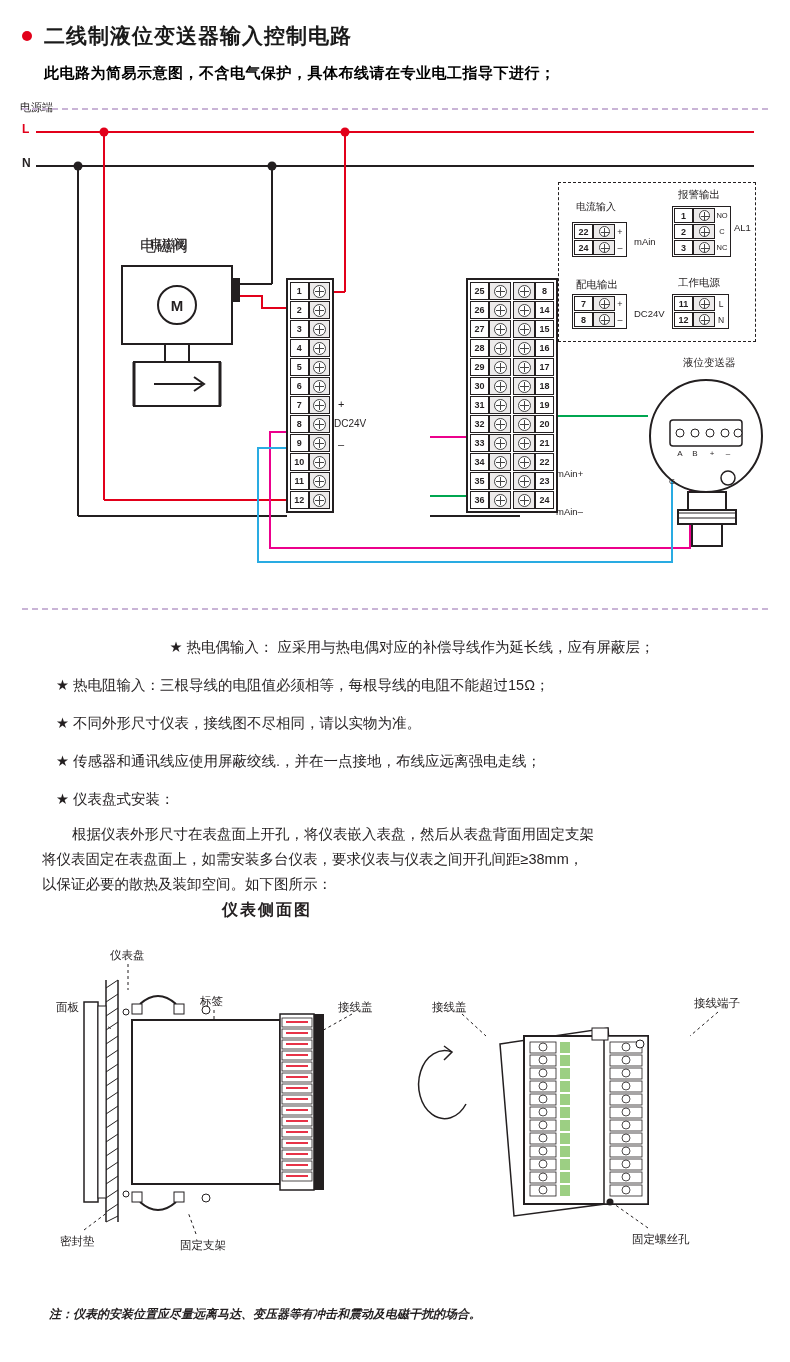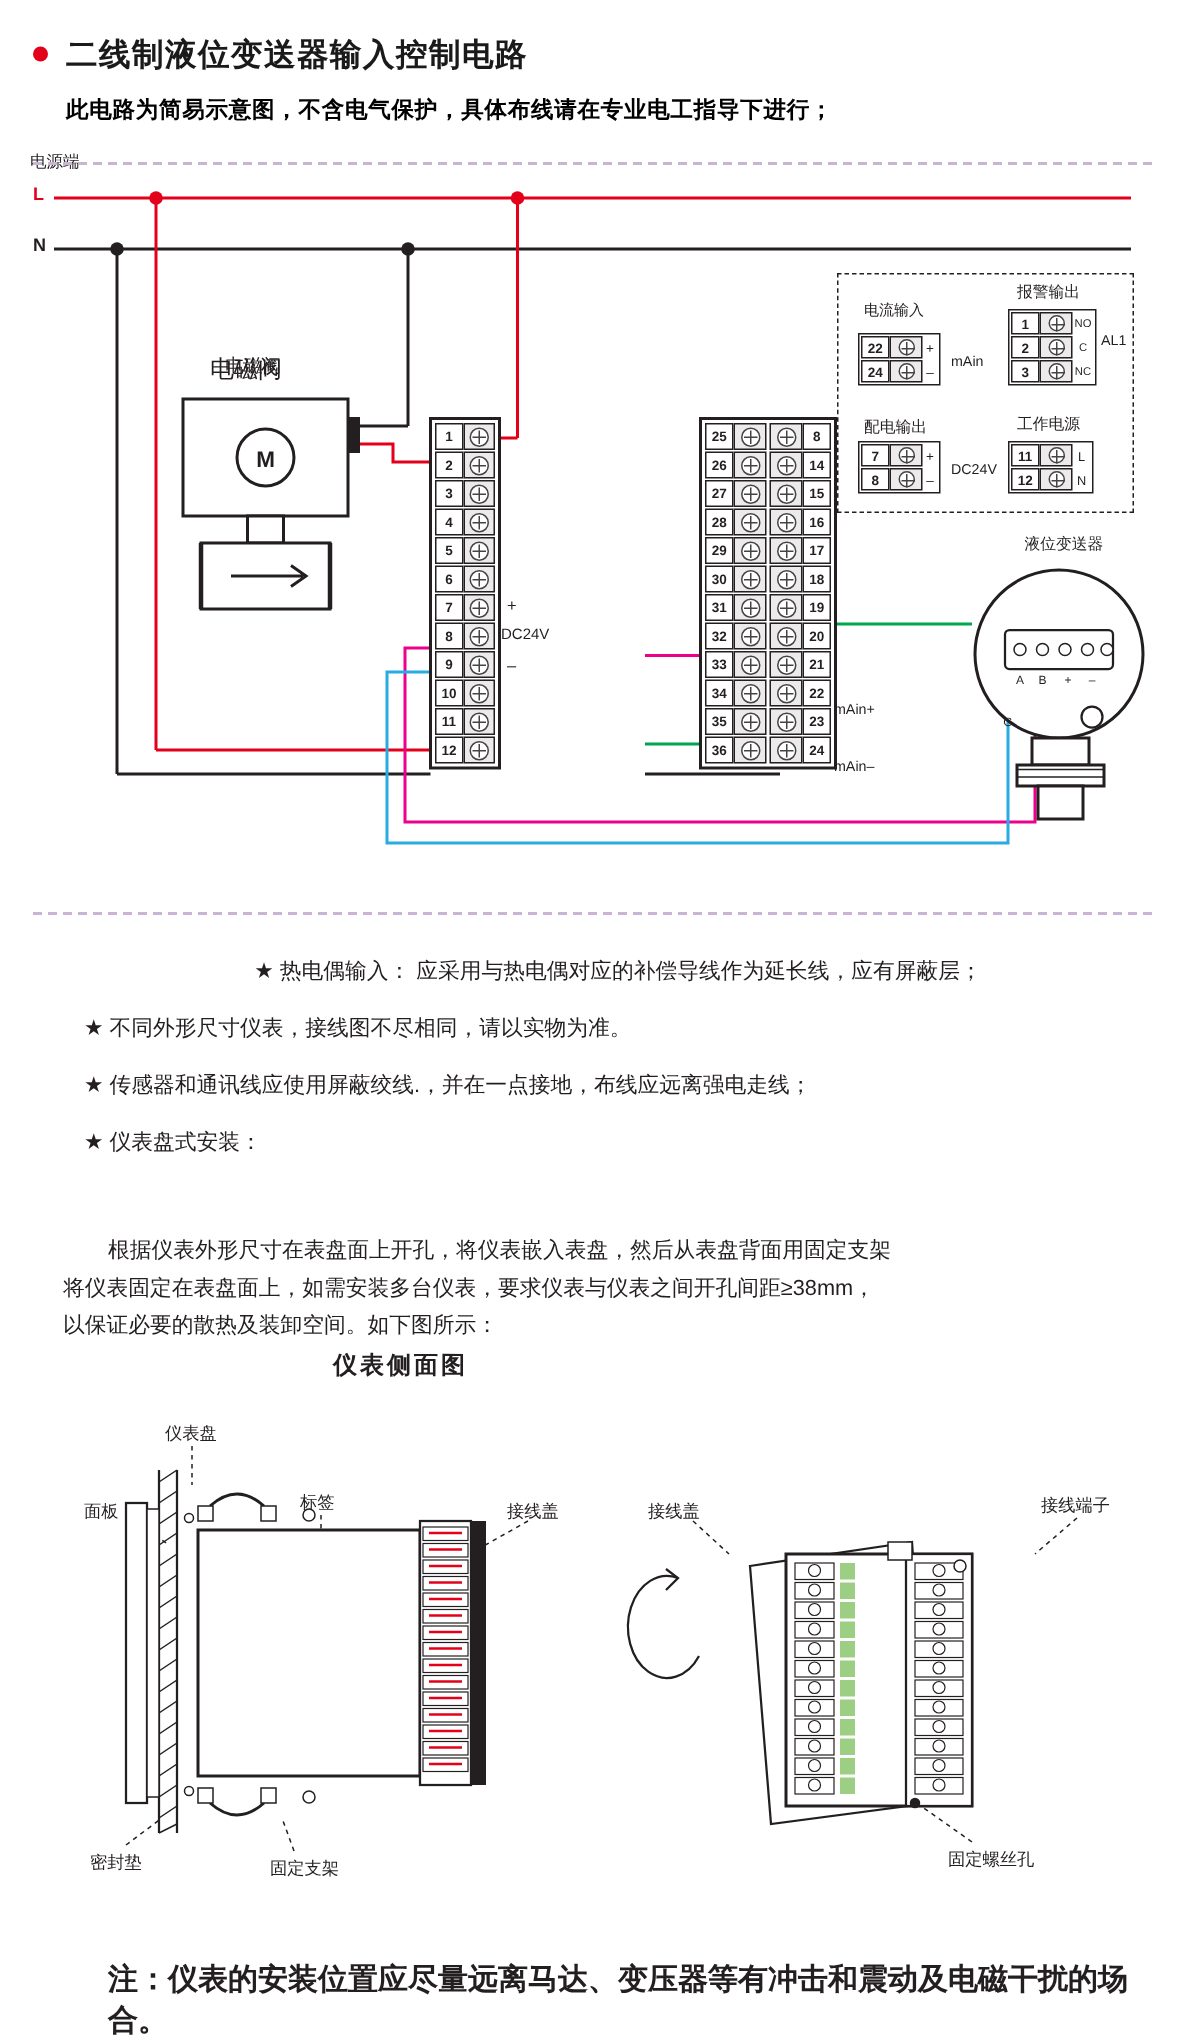--- a/index.html
+++ b/index.html
@@ -24,21 +24,21 @@
             display:flex;align-items:center;justify-content:center;background:#fff;font-weight:bold;}
   .term-screw{width:20px;height:16px;border:1px solid #231f20;background:#eceaea;
             display:flex;align-items:center;justify-content:center;}
   .screw-circle{width:11px;height:11px;border-radius:50%;border:1px solid #444;position:relative;background:#fff;}
   .screw-circle:before{content:"";position:absolute;left:50%;top:1px;width:1px;height:9px;background:#444;}
   .screw-circle:after{content:"";position:absolute;top:50%;left:1px;height:1px;width:9px;background:#444;}
   
   .note{font-size:14.5px;color:#231f20;}
   
   #sideview-title{left:222px;top:900px;font-size:16px;font-weight:bold;letter-spacing:2px;}
-  #footer-note{left:72px;top:1306px;font-size:20px;font-weight:bold;}
+  #footer-note{left:49px;top:1306px;font-size:12px;font-weight:bold;font-style:italic;}
   svg{display:block;}
 </style>
 </head>
 <body>
 
 <div class="abs" id="title-row">
   <div id="title-bullet"></div>
   <div id="main-title">二线制液位变送器输入控制电路</div>
 </div>
 <div class="abs" id="subtitle">此电路为简易示意图，不含电气保护，具体布线请在专业电工指导下进行；</div>
@@ -447,20 +447,21 @@
     <line x1="48" y1="139" x2="106" y2="139" stroke="#231f20"></line>
     <line x1="48" y1="144" x2="106" y2="144" stroke="#231f20"></line>
   </svg>
 </div>
 
 <div class="abs hsep" style="left:22px;top:108px;width:746px;"></div>
 <div class="abs hsep" style="left:22px;top:608px;width:746px;"></div>
 
 <div class="abs" style="left:56px;top:638px;width:712px;">
   <div class="note" style="margin-bottom:19px;text-align:center;">★ 热电偶输入： 应采用与热电偶对应的补偿导线作为延长线，应有屏蔽层；</div>
+  <div class="note" style="margin-bottom:19px;">★ 热电阻输入：三根导线的电阻值必须相等，每根导线的电阻不能超过15Ω；</div>
   <div class="note" style="margin-bottom:19px;">★ 不同外形尺寸仪表，接线图不尽相同，请以实物为准。</div>
   <div class="note" style="margin-bottom:19px;">★ 传感器和通讯线应使用屏蔽绞线.，并在一点接地，布线应远离强电走线；</div>
   <div class="note" style="margin-bottom:8px;">★ 仪表盘式安装：</div>
 </div>
 
 <div class="abs" style="left:42px;top:822px;width:716px;font-size:14.5px;line-height:25px;">
   <div style="text-indent:30px;">根据仪表外形尺寸在表盘面上开孔，将仪表嵌入表盘，然后从表盘背面用固定支架</div>
   <div>将仪表固定在表盘面上，如需安装多台仪表，要求仪表与仪表之间开孔间距≥38mm，</div>
   <div>以保证必要的散热及装卸空间。如下图所示：</div>
 </div>

